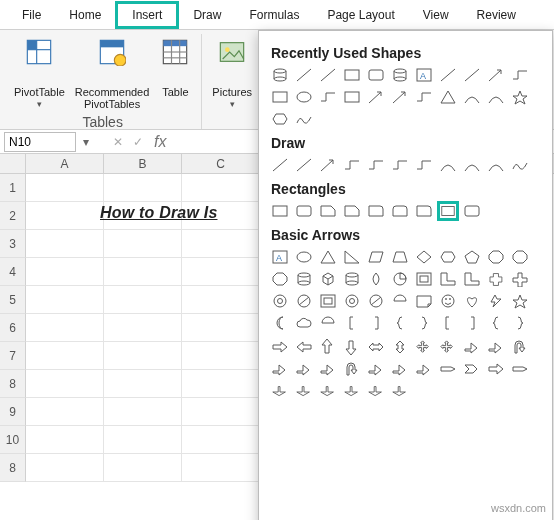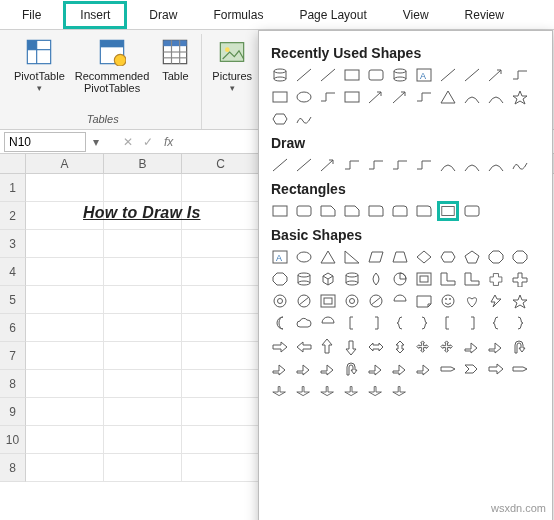--- a/index.html
+++ b/index.html
@@ -13,21 +13,21 @@
     overflow: hidden;
     position: relative;
     color: #222;
   }
   .tabs {
     display: flex;
     align-items: center;
     height: 30px;
     border-bottom: 1px solid #d0d0d0;
     padding: 4px 8px;
-    gap: 8px;
+    gap: 0;
   }
   .tab {
     padding: 4px 14px;
     cursor: pointer;
   }
   .hl-red { border: 3px solid #14b8a6; }
   .ribbon {
     display: flex;
     align-items: flex-start;
     background: #f5f5f5;
@@ -50,42 +50,42 @@
     align-items: center;
     justify-content: flex-start;
     padding: 2px 4px;
     cursor: pointer;
     line-height: 12px;
     text-align: center;
     width: auto;
   }
   .rbtn .ico { width: 32px; height: 32px; display:flex; align-items:center; justify-content:center; }
   .rbtn .ico svg { width: 28px; height: 28px; }
-  .rbtn .lbl { font-size: 11px; margin-top: 2px; white-space: pre-line; }
+  .rbtn .lbl { font-size: 11px; margin-top: 18px; white-space: pre-line; }
   .mini-row { display:flex; flex-direction:column; gap:2px; align-items:flex-start; padding:2px 4px;}
   .mini-btn { display:flex; align-items:center; gap:4px; font-size:11px; cursor:pointer; padding:1px 2px;}
   .mini-btn svg { width:14px; height:14px; }
-  .group-label { font-size: 11px; color: #555; margin-top: auto; padding: 2px 0 4px 0; font-style: italic; }
+  .group-label { font-size: 14px; color: #555; margin-top: auto; padding: 2px 0 4px 0; }
   .name-fx {
     display:flex; align-items:center; height:24px; border-bottom:1px solid #d0d0d0;
     background:#fff; padding-left:4px;
   }
-  .namebox { width:82px; height:20px; border:1px solid #bdbdbd; padding:2px 4px; font-size:12px; }
+  .namebox { width:72px; height:20px; border:1px solid #bdbdbd; padding:2px 4px; font-size:12px; }
   .nfbtn { width:20px; height:20px; display:flex; align-items:center; justify-content:center; color:#666; cursor:pointer;}
-  .fx { font-style:italic; font-size:12px; color:#777; padding:0 6px;}
+  .fx { font-style:italic; font-size:16px; color:#777; padding:0 6px;}
   .sheet { position:relative; background:#fff; }
   .colhdr { display:flex; height:20px; background:#f0f0f0; border-bottom:1px solid #d0d0d0;}
   .corner { width:26px; border-right:1px solid #d0d0d0;}
   .ch { flex:0 0 78px; border-right:1px solid #d0d0d0; text-align:center; font-size:12px; color:#555; line-height:20px;}
   .rows { }
   .row { display:flex; height:28px; }
   .rh { width:26px; border-right:1px solid #d0d0d0; border-bottom:1px solid #e0e0e0; background:#f0f0f0; font-size:12px; color:#555; text-align:center; line-height:28px;}
   .cell { flex:0 0 78px; border-right:1px solid #e4e4e4; border-bottom:1px solid #e4e4e4; }
   .doc-title {
-    position:absolute; top: 50px; left: 83px;
+    position:absolute; top: 50px; left: 100px;
     font-size: 16px; font-weight: bold; font-style: italic;
     text-decoration: underline; letter-spacing: .2px;
   }
   .dropdown {
     position:absolute; top:30px; left:258px; width:295px; height:520px;
     background:#fff; border:1px solid #bcbcbc; box-shadow:0 4px 12px rgba(0,0,0,.25);
     padding:8px 10px; overflow:hidden;
   }
   .dd-cat { font-size:14px; font-weight:bold; margin:6px 0 4px 2px; }
   .shape-grid { display:flex; flex-wrap:wrap; gap:2px; margin-bottom:4px;}
@@ -97,20 +97,21 @@
   .arrow-down::after{content:"▾"; font-size:9px; color:#555; display:block; text-align:center}
   .watermark {
     position:absolute; bottom:6px; right:8px; font-size:11px; color:#999;
   }
 </style>
 </head>
 <body>
 
 <div class="tabs">
   <div class="tab">File</div>
+  <div class="tab">Home</div>
   <div class="tab hl-red">Insert</div>
   <div class="tab">Draw</div>
   <div class="tab">Formulas</div>
   <div class="tab">Page Layout</div>
   <div class="tab">View</div>
   <div class="tab">Review</div>
 </div>
 
 <div class="ribbon">
   <div class="group">
@@ -565,21 +566,21 @@
           <rect x="2" y="3" width="14" height="10"></rect>
         </svg>
       </div>
       <div class="shape">
         <svg viewBox="0 0 18 16">
           <rect x="2" y="3" width="14" height="10" rx="2"></rect>
         </svg>
       </div>
     </div>
 
-  <div class="dd-cat">Basic Shapes</div>
+  <div class="dd-cat">Basic Arrows</div>
   <div class="shape-grid" id="basic">
       <div class="shape">
         <svg viewBox="0 0 18 16">
           <rect x="2" y="2" width="14" height="12"></rect>
           <text x="5" y="12" font-size="9" fill="#3b78b5" stroke="none">A</text>
         </svg>
       </div>
       <div class="shape">
         <svg viewBox="0 0 18 16">
           <ellipse cx="9" cy="8" rx="7" ry="5"></ellipse>

